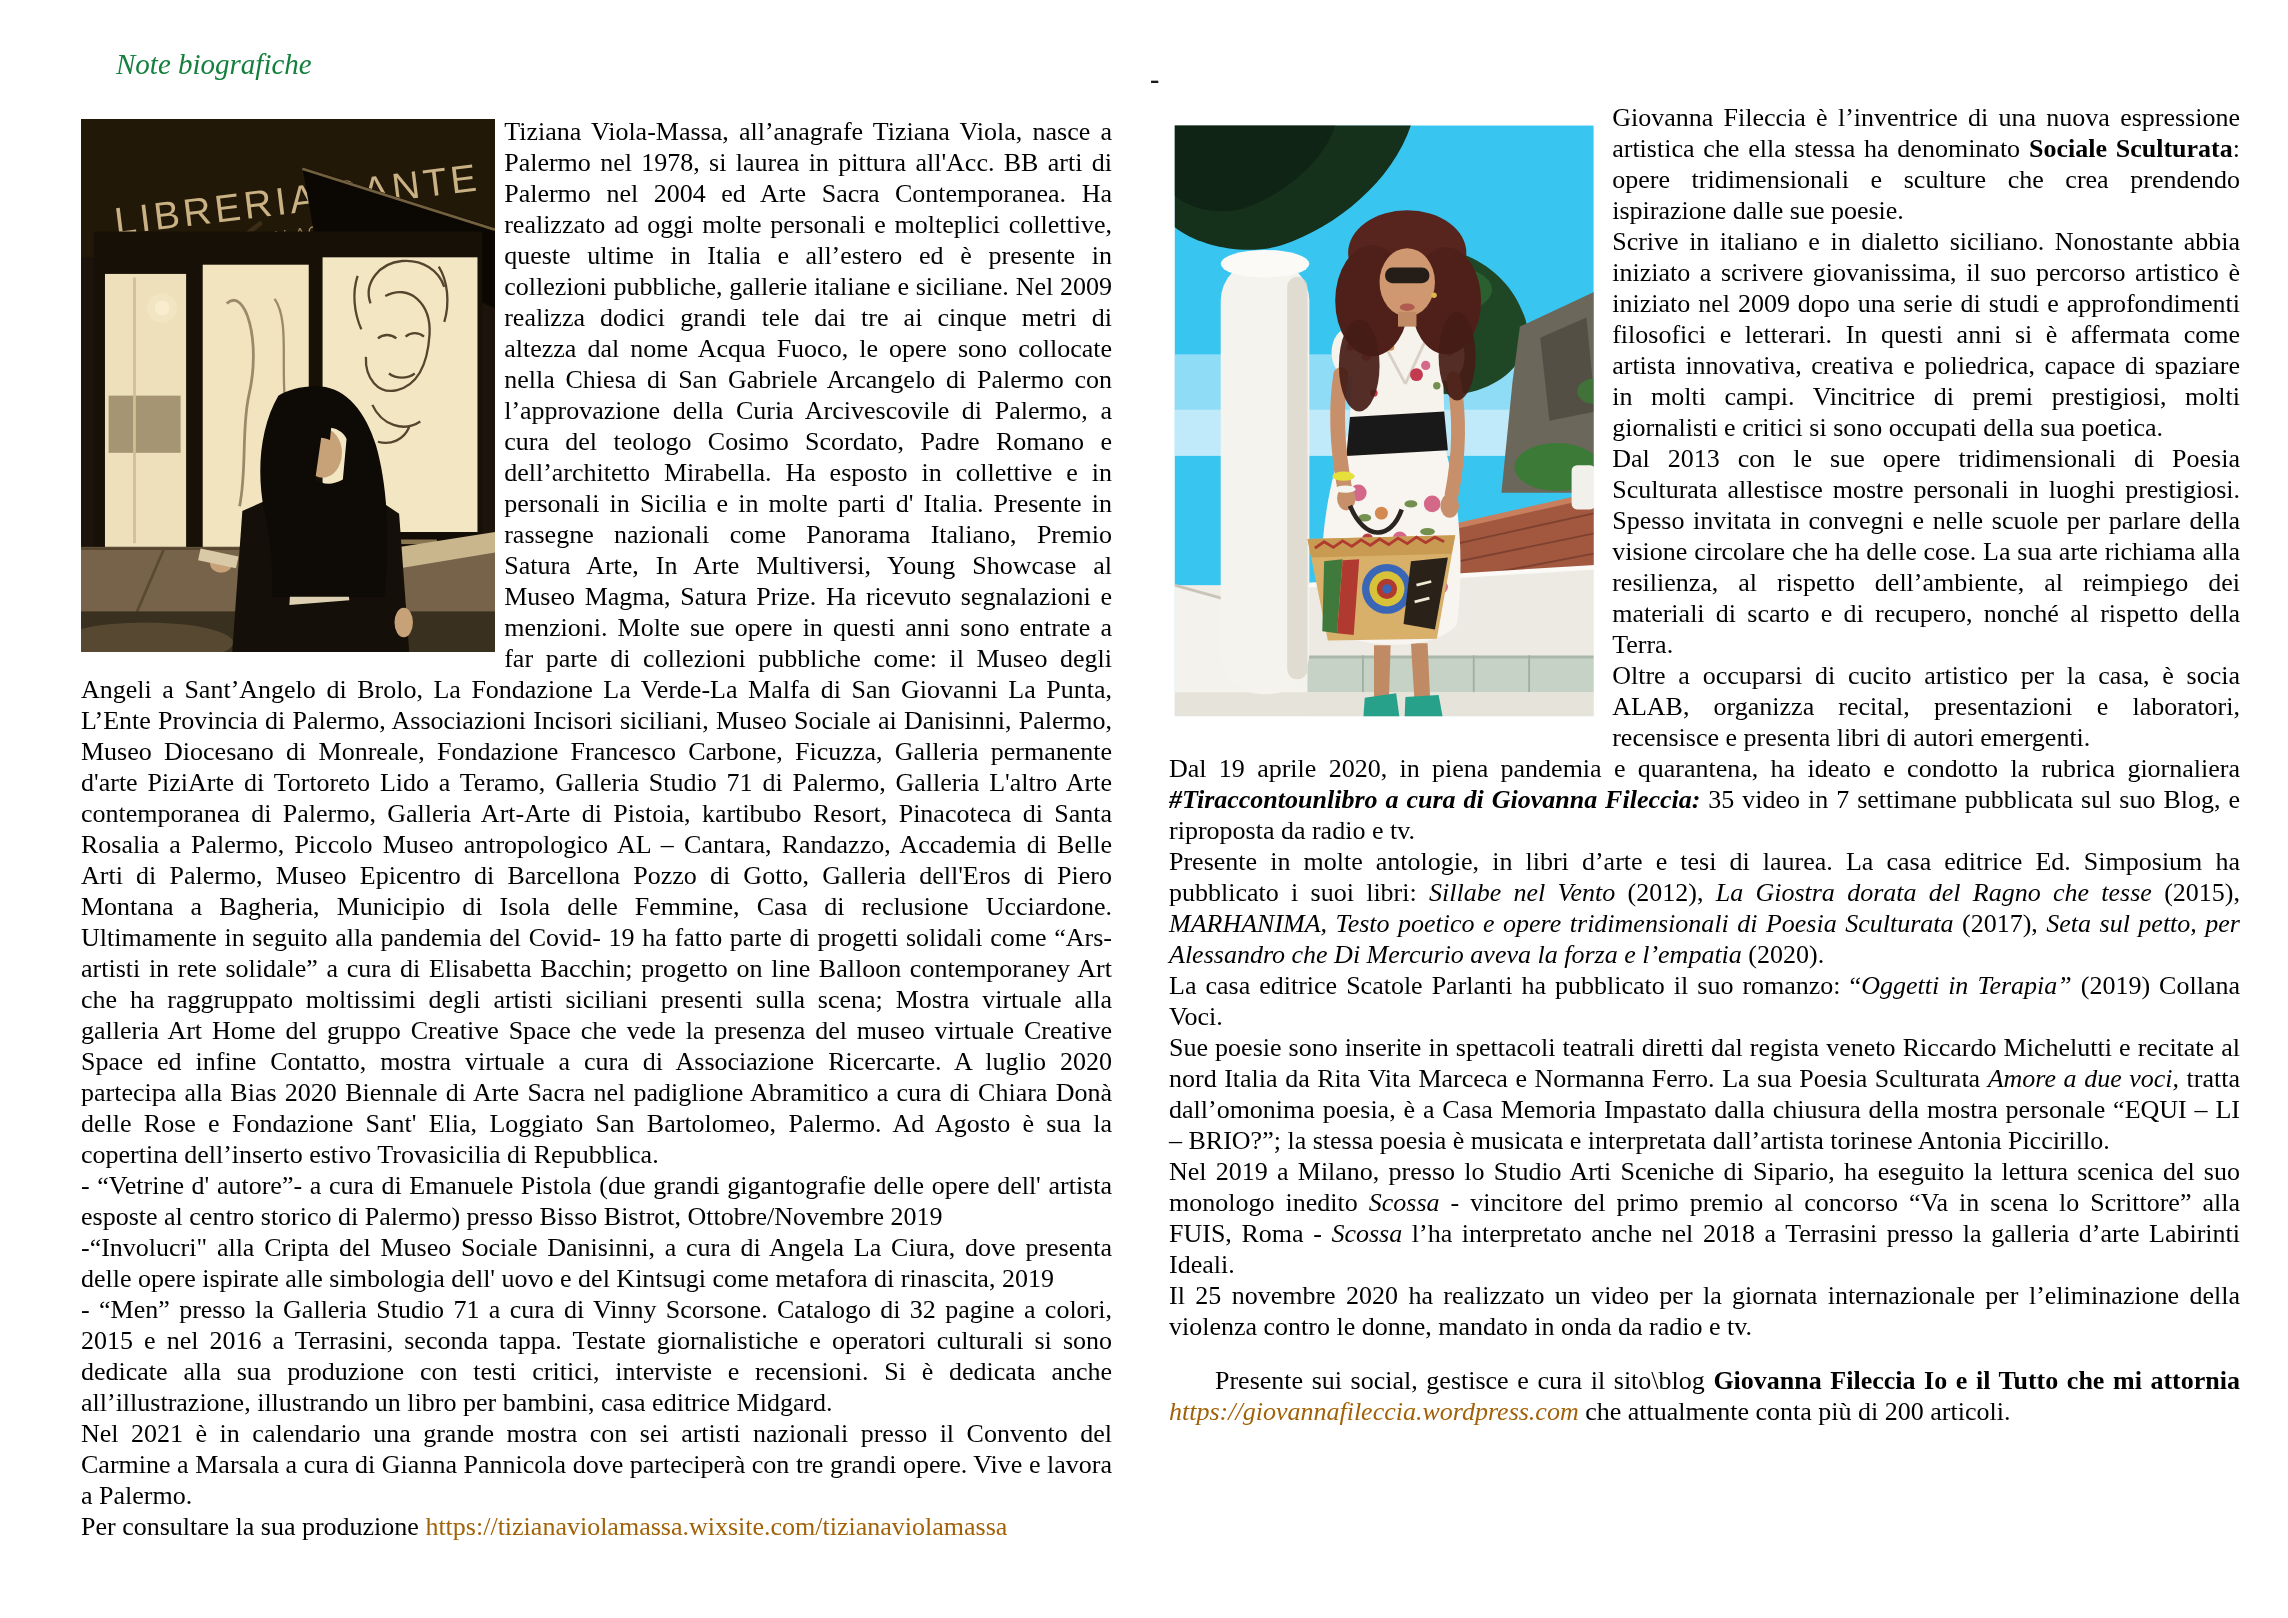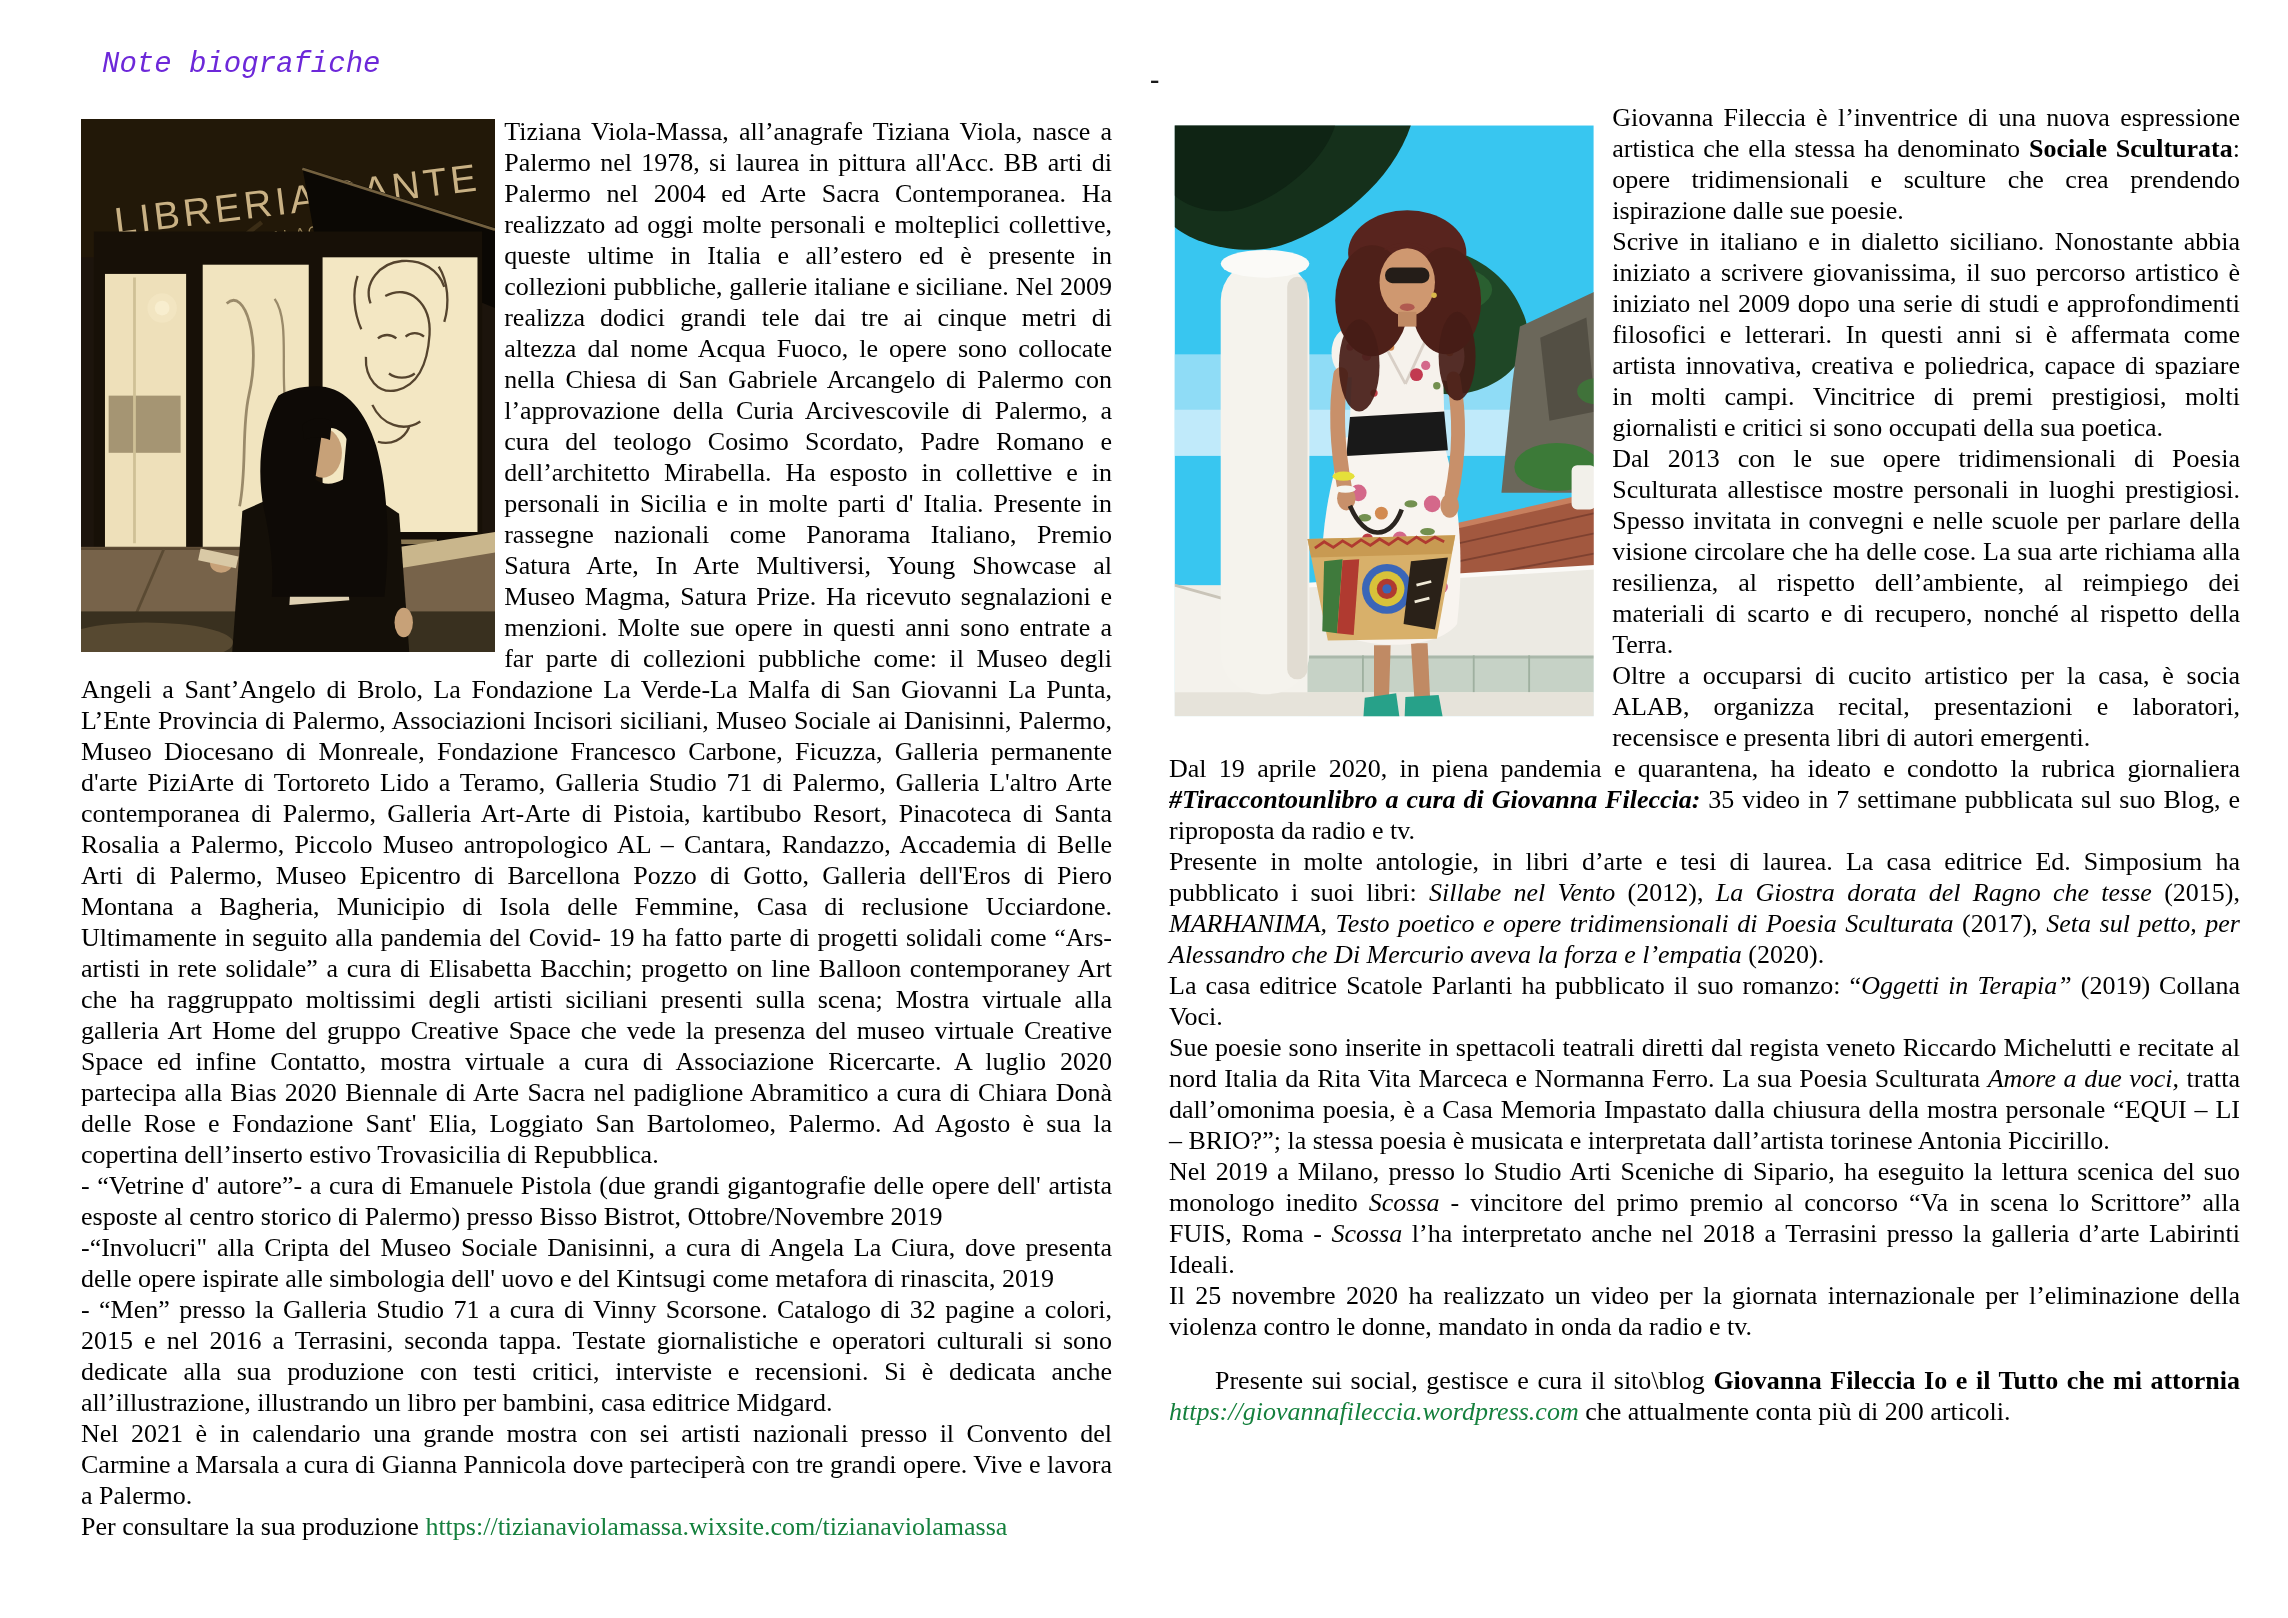--- a/index.html
+++ b/index.html
@@ -1,22 +1,22 @@
 <!DOCTYPE html>
 <html lang="it" style="font-size:14.8px"><head>
 <meta charset="utf-8">
 <style>
   html,body{margin:0;padding:0;}
   body{
     width:2289px;height:1619px;background:#ffffff;position:relative;
     font-family:"Liberation Serif", serif;color:#000;overflow:hidden;
   }
   #header{
-    position:absolute;left:102px;top:48px;
-    font-size:29px;font-style:italic;color:#6d28d9;font-family:Liberation Mono, monospace;
+    position:absolute;left:116px;top:48px;
+    font-size:29px;font-style:italic;color:#15803d;
   }
   #stray-dash{
     position:absolute;left:1150px;top:65px;
     font-size:28px;font-weight:bold;line-height:1;color:#1a1a1a;
   }
   .col{
     position:absolute;
     font-size:26px;line-height:31px;text-align:justify;
     hyphens:auto;
   }
@@ -24,21 +24,21 @@
   #right-col{left:1169px;top:102px;width:1071px;}
   .photo{float:left;display:block;}
   #left-photo{width:414px;height:533px;margin:2.8px 9.2px 4.6px 0;}
   #right-photo{width:434px;height:639px;margin:2.8px 9.2px 5.5px 0;}
   p{margin:0;padding:0;}
   p.clear{clear:left;}
   p.sp{margin-top:23px;text-indent:46px;}
   .b{font-weight:bold;}
   .i{font-style:italic;}
   .bi{font-weight:bold;font-style:italic;margin-top:20px;}
-  .lnk{color:#15803d;}
+  .lnk{color:#a16207;}
   .lnk.i{font-style:italic;}
 </style>
 </head>
 <body>
 
 <div class="page">
 
   <div id="header">Note biografiche</div>
   <div id="stray-dash">-</div>
 

